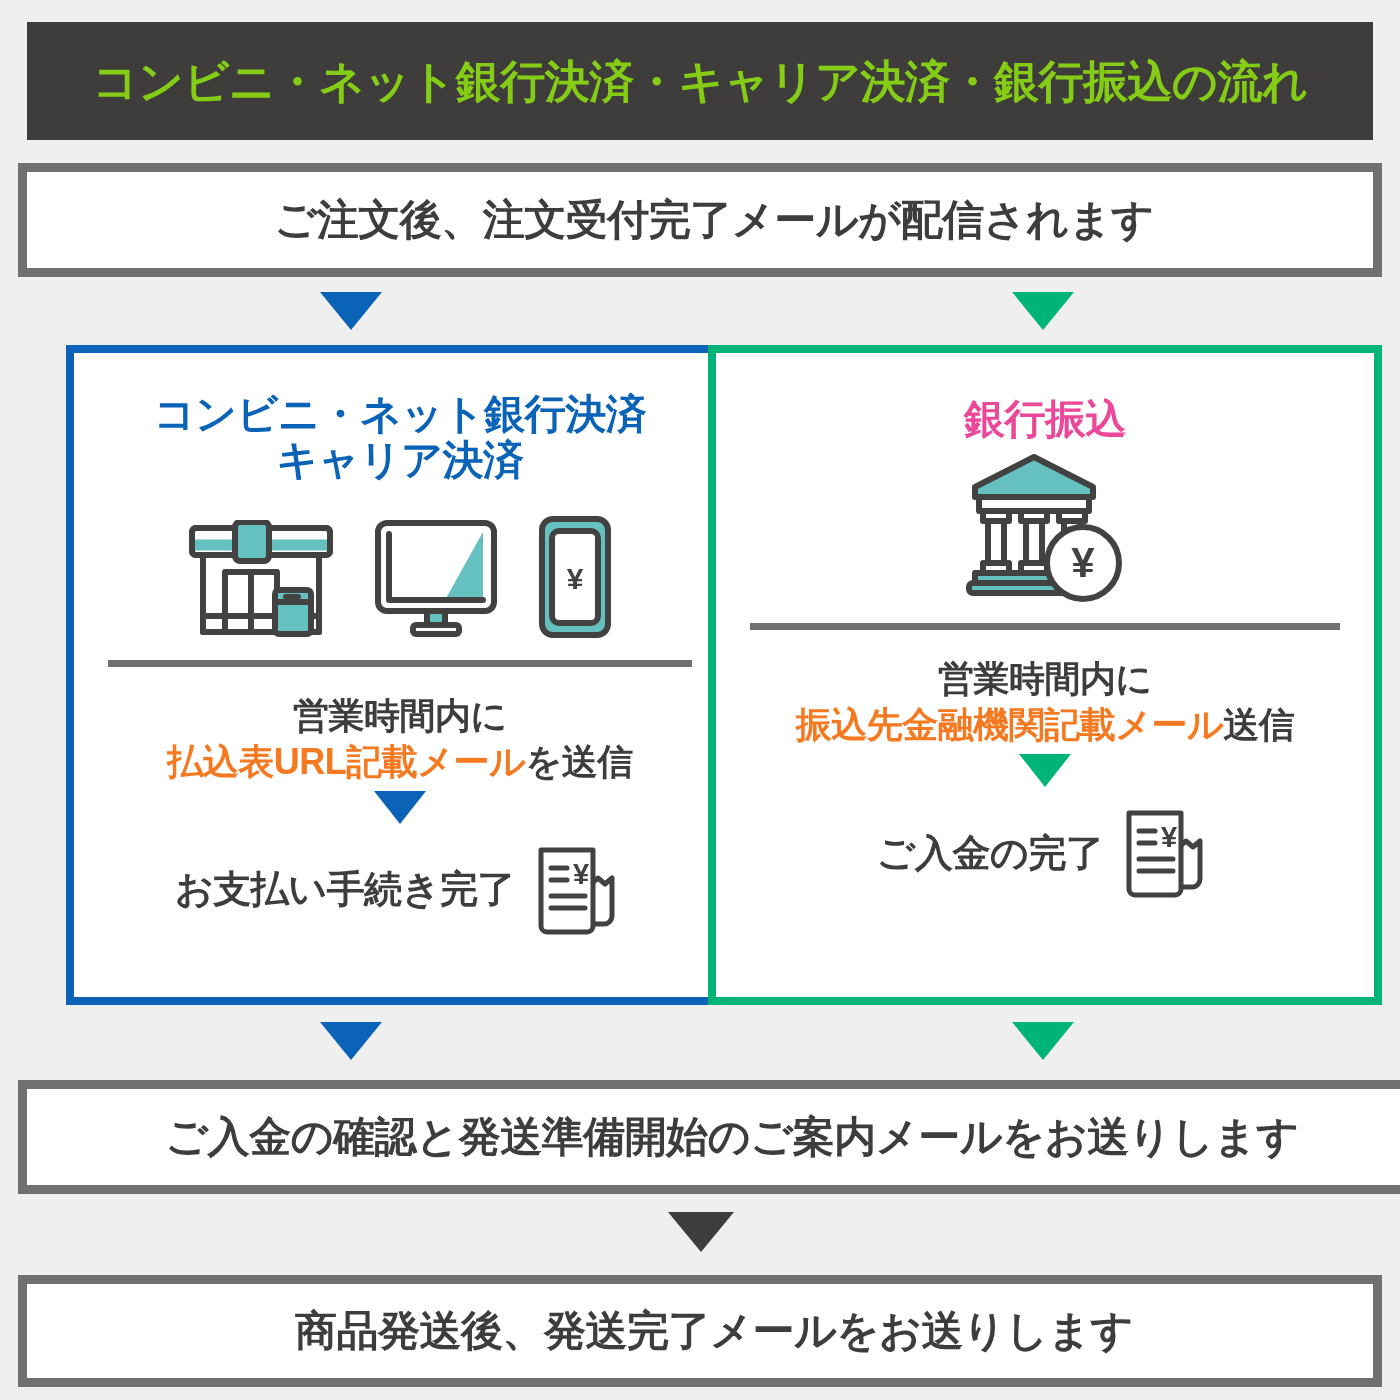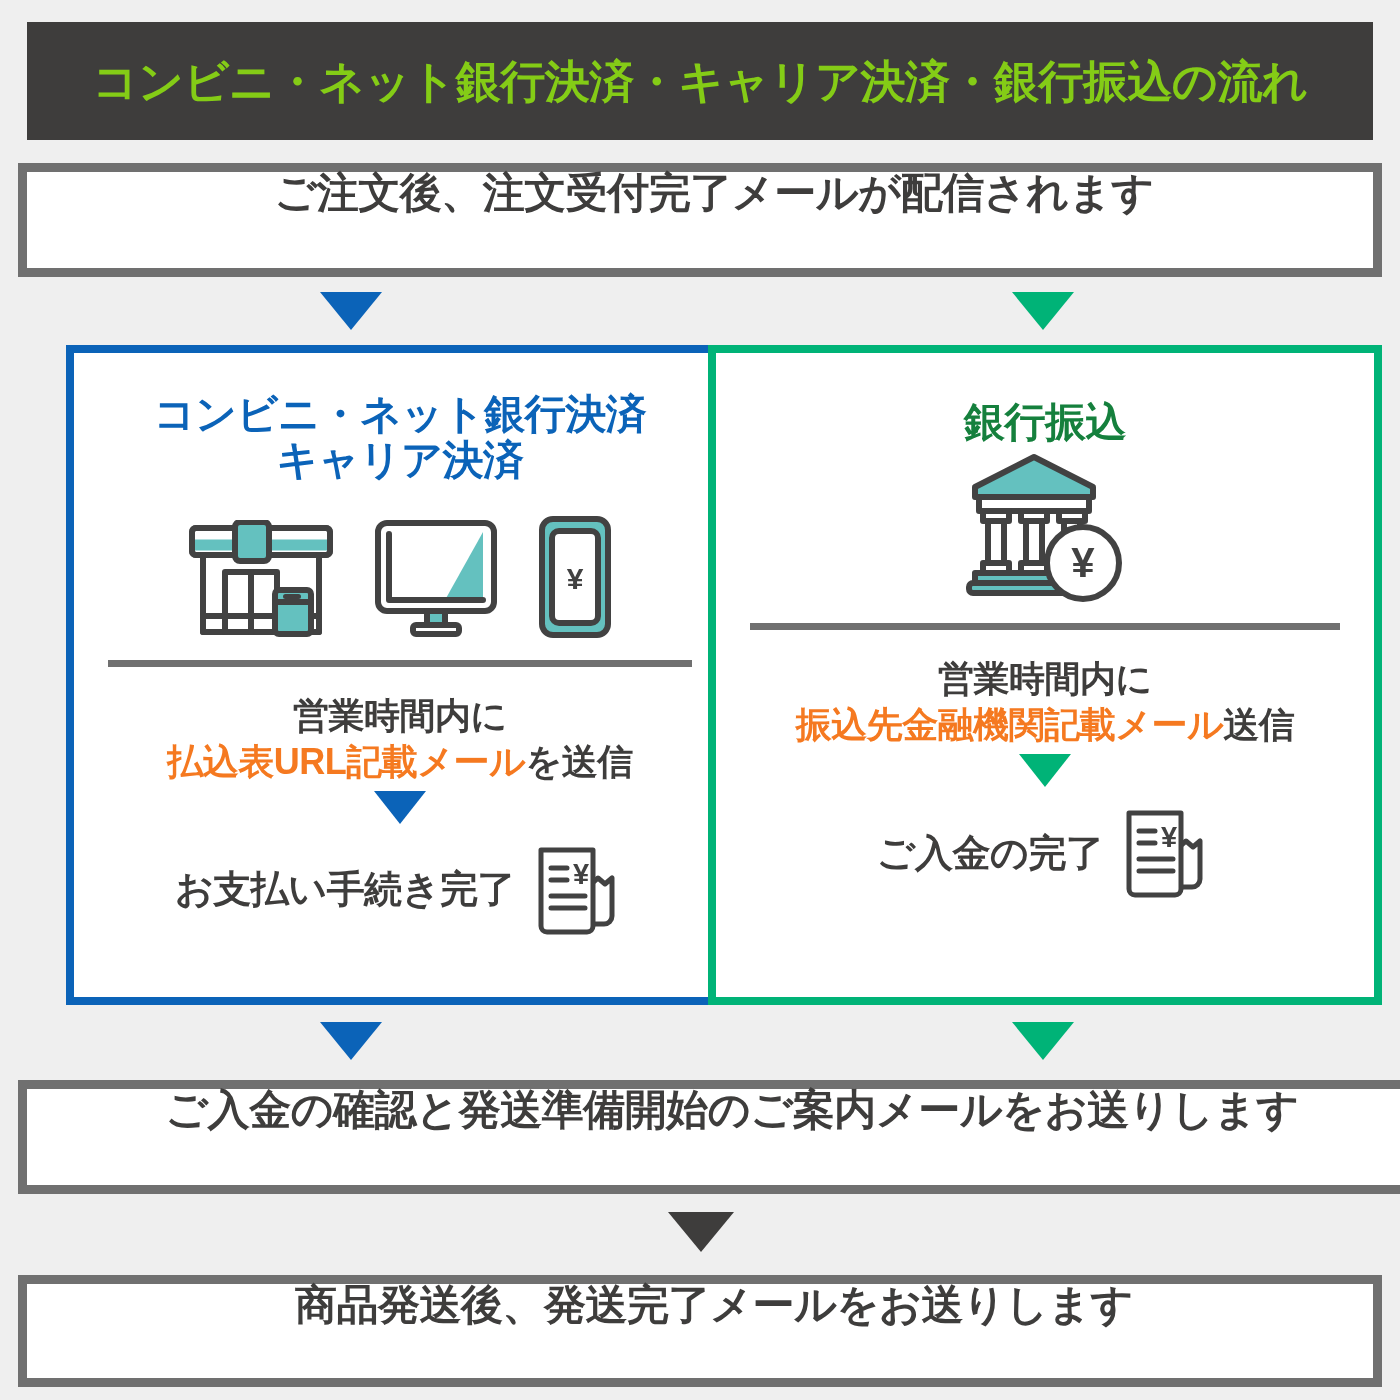--- a/index.html
+++ b/index.html
@@ -37,21 +37,21 @@
     line-height: 1;
   }
 
   
   .step-box {
     position: absolute;
     background: #ffffff;
     border: 9px solid #707070;
     box-sizing: border-box;
     display: flex;
-    align-items: flex-start;
+    align-items: center;
     justify-content: center;
     padding-left: 28px;
   }
   .step-box .step-text {
     color: #3e3d3c;
     font-size: 42px;
     font-weight: 700;
     white-space: nowrap;
     letter-spacing: -0.5px;
     line-height: 1;
@@ -126,21 +126,21 @@
   .panel-heading {
     margin-top: 38px;
     text-align: center;
     font-size: 41px;
     font-weight: 700;
     line-height: 1.13;
     letter-spacing: -0.5px;
     color: #0b63b8;
   }
   .panel-heading .l2 { display: block; }
-  #panel-bank .panel-heading { color: #15803d; margin-top: 46px; }
+  #panel-bank .panel-heading { color: #ec4899; margin-top: 46px; font-family: Liberation Mono, monospace; }
 
   .icon-row {
     display: flex;
     align-items: flex-end;
     justify-content: center;
     gap: 38px;
     margin-top: 20px;
     height: 140px;
   }
   #panel-bank .icon-row { margin-top: 22px; gap: 0; }

